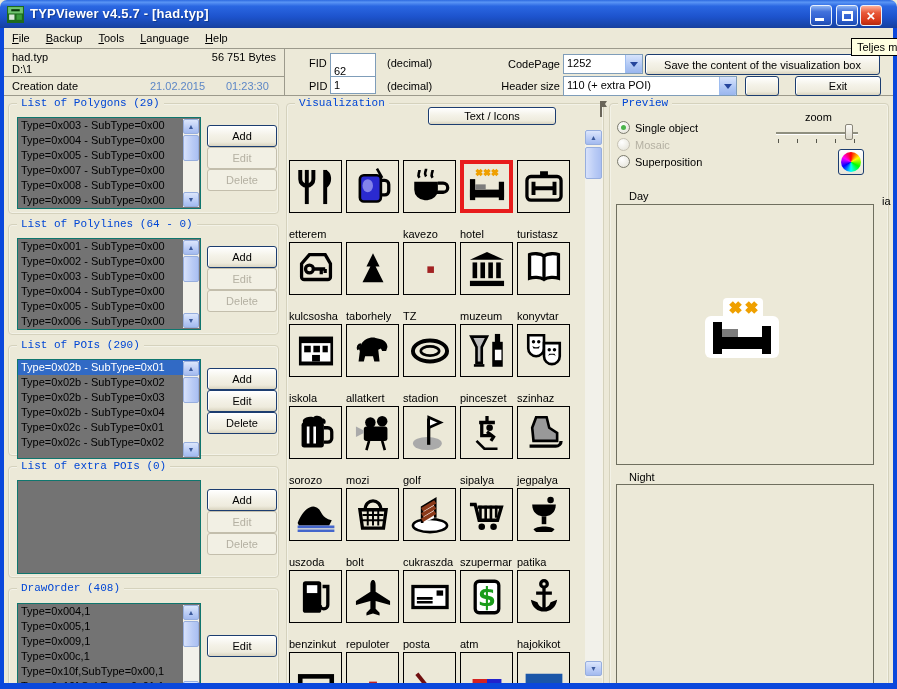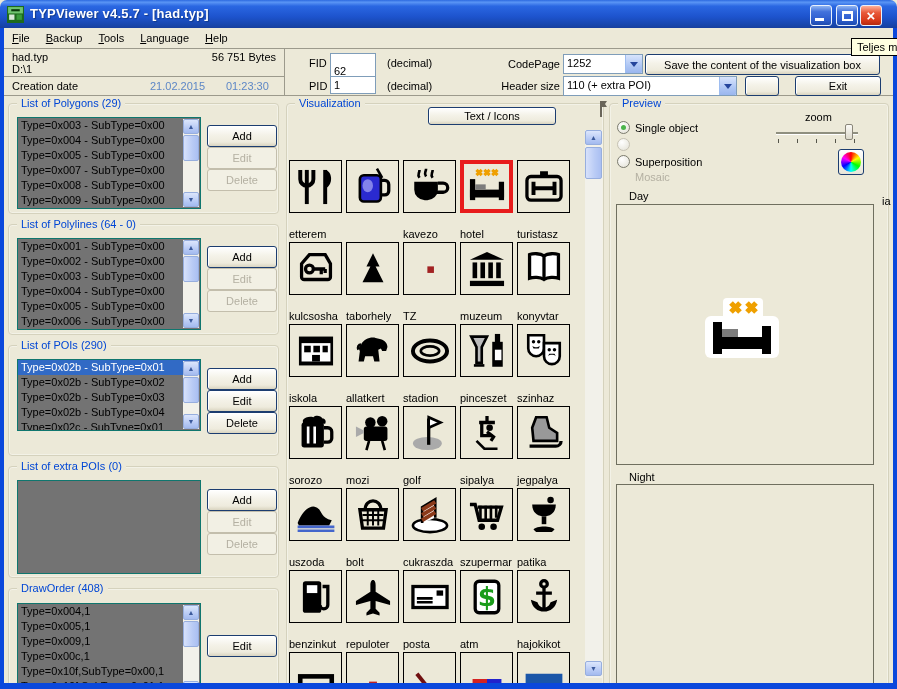--- a/index.html
+++ b/index.html
@@ -47,21 +47,21 @@
   .combo .drop::after { content:""; position:absolute; left:4px; top:7px; border:4px solid transparent; border-top:5px solid #24459c; }
 
   
   .xp-btn { position:absolute; font:11px "Liberation Sans",sans-serif; color:#000; text-align:center;
     background:linear-gradient(180deg,#ffffff,#f4f2e8 45%,#eeebdd 80%,#d9d4c0);
     border:1px solid #1c3d70; border-radius:3px; box-shadow:inset 1px 1px 0 #fff; }
   .xp-btn.disabled { color:#b4b0a2; border-color:#c3beac; background:#f2f0e4; box-shadow:none; }
 
   
   .groupbox { position:absolute; border:1px solid #d5d2bd; border-radius:4px; box-shadow:inset 0 0 0 1px #ffffff66; }
-  .gb-title { position:absolute; top:-7px; left:8px; background:#ece9d8; padding:0 4px; color:#0046d5; white-space:nowrap; }
+  .gb-title { position:absolute; top:-7px; left:8px; background:#ece9d8; padding:0 4px; color:#0046d5; white-space:nowrap;font-family:Liberation Mono, monospace; }
 
   
   .listbox { position:absolute; background:#737373; border:1px solid #0f766e; overflow:hidden; }
   .li-row { height:15px; line-height:15px; padding-left:3px; white-space:nowrap; color:#000; }
   .li-row.sel { background:#316ac5; color:#fff; }
   .sb { position:absolute; top:1px; right:1px; bottom:1px; width:16px; background:#f2f1ea; display:flex; flex-direction:column; }
   .sb-btn { height:15px; flex:0 0 15px; background:linear-gradient(180deg,#dce6fc,#b9cbf5 60%,#a3baef);
     border:1px solid #97aede; border-radius:2px; font-size:7px; line-height:13px; text-align:center; color:#3c5a9c; }
   .sb-thumb { height:26px; flex:0 0 26px; margin:1px 0; background:linear-gradient(90deg,#d7e1fb,#b9cbf5 60%,#aabff2);
     border:1px solid #97aede; border-radius:2px; }
@@ -81,21 +81,21 @@
   .icon-cell.sel { border:4px solid #e81c1c; }
   .icon-cell svg { width:42px; height:42px; }
   .icon-label { margin-top:15px; white-space:nowrap; font-size:11px; color:#000; }
   .pin-icon { position:absolute; left:597px; top:99px; }
 
   
   .radio { position:absolute; width:13px; height:13px; border-radius:50%; border:1px solid #7b7b6e; background:radial-gradient(circle at 35% 30%,#fff,#e2e0d4); }
   .radio.sel::after { content:""; position:absolute; left:3px; top:3px; width:5px; height:5px; border-radius:50%; background:#4bb44b; }
   .radio.disabled { border-color:#c6c2b4; }
   .radio-label { position:absolute; color:#000; }
-  .radio-label.disabled { color:#b4b0a2;margin-top:32px; }
+  .radio-label.disabled { color:#b4b0a2; }
   .zoom-groove { position:absolute; left:776px; top:132px; width:82px; height:2px; background:#8f8f7f; box-shadow:0 1px 0 #fff; }
   .zoom-handle { position:absolute; left:845px; top:124px; width:8px; height:16px; border:1px solid #8a867a; border-radius:2px;
     background:linear-gradient(180deg,#fbfaf6,#dcd9cb); }
   .tick { position:absolute; top:139px; width:1px; height:4px; background:#55554a; }
   .color-btn { position:absolute; left:838px; top:149px; width:26px; height:26px; border:1px solid #1c3d70; border-radius:3px;
     background:linear-gradient(180deg,#fff,#e8e5d8); }
   .color-wheel { position:absolute; left:2px; top:2px; width:20px; height:20px; border-radius:50%;
     background:conic-gradient(#f00,#ff0,#0f0,#0ff,#00f,#f0f,#f00); }
   .pvbox { position:absolute; border:1px solid #6f6f5f; }
 
@@ -209,21 +209,21 @@
       </div>
     <div class="btncol" style="top:21px;">
         <button class="xp-btn">Add</button>
         <button class="xp-btn disabled">Edit</button>
         <button class="xp-btn disabled">Delete</button>
       </div>
   </div>
 
   <div class="groupbox" style="left:8px;top:345px;width:271px;height:111px;">
     <span class="gb-title">List of POIs  (290)</span>
-    <div class="listbox" style="left:8px;top:13px;width:184px;height:72px;">
+    <div class="listbox" style="left:8px;top:13px;width:184px;height:100px;">
         <div class="li-row sel">Type=0x02b - SubType=0x01</div>
         <div class="li-row">Type=0x02b - SubType=0x02</div>
         <div class="li-row">Type=0x02b - SubType=0x03</div>
         <div class="li-row">Type=0x02b - SubType=0x04</div>
         <div class="li-row">Type=0x02c - SubType=0x01</div>
         <div class="li-row">Type=0x02c - SubType=0x02</div>
         <div class="sb">
           <div class="sb-btn">▲</div>
           <div class="sb-thumb"></div>
           <div class="sb-btn sb-down">▼</div>

